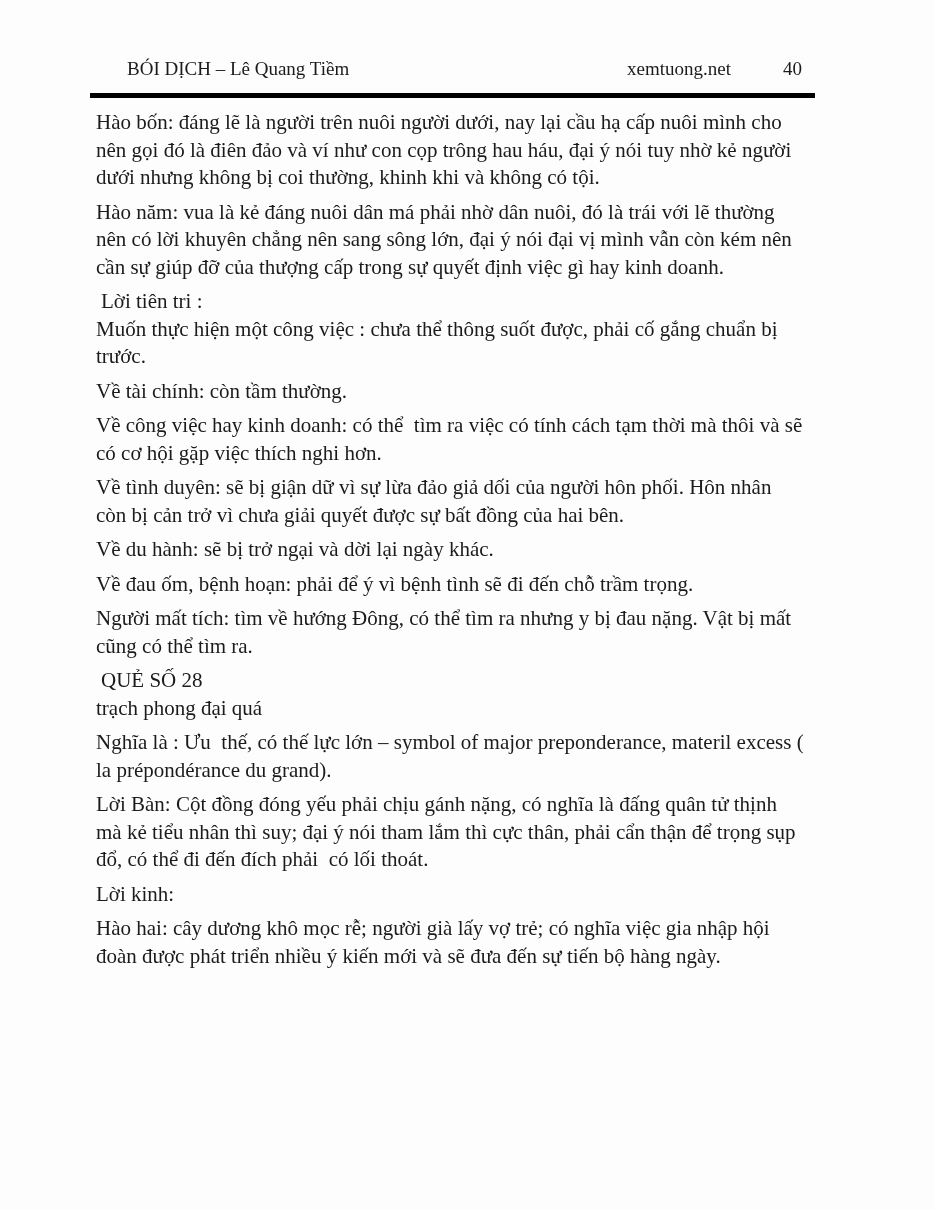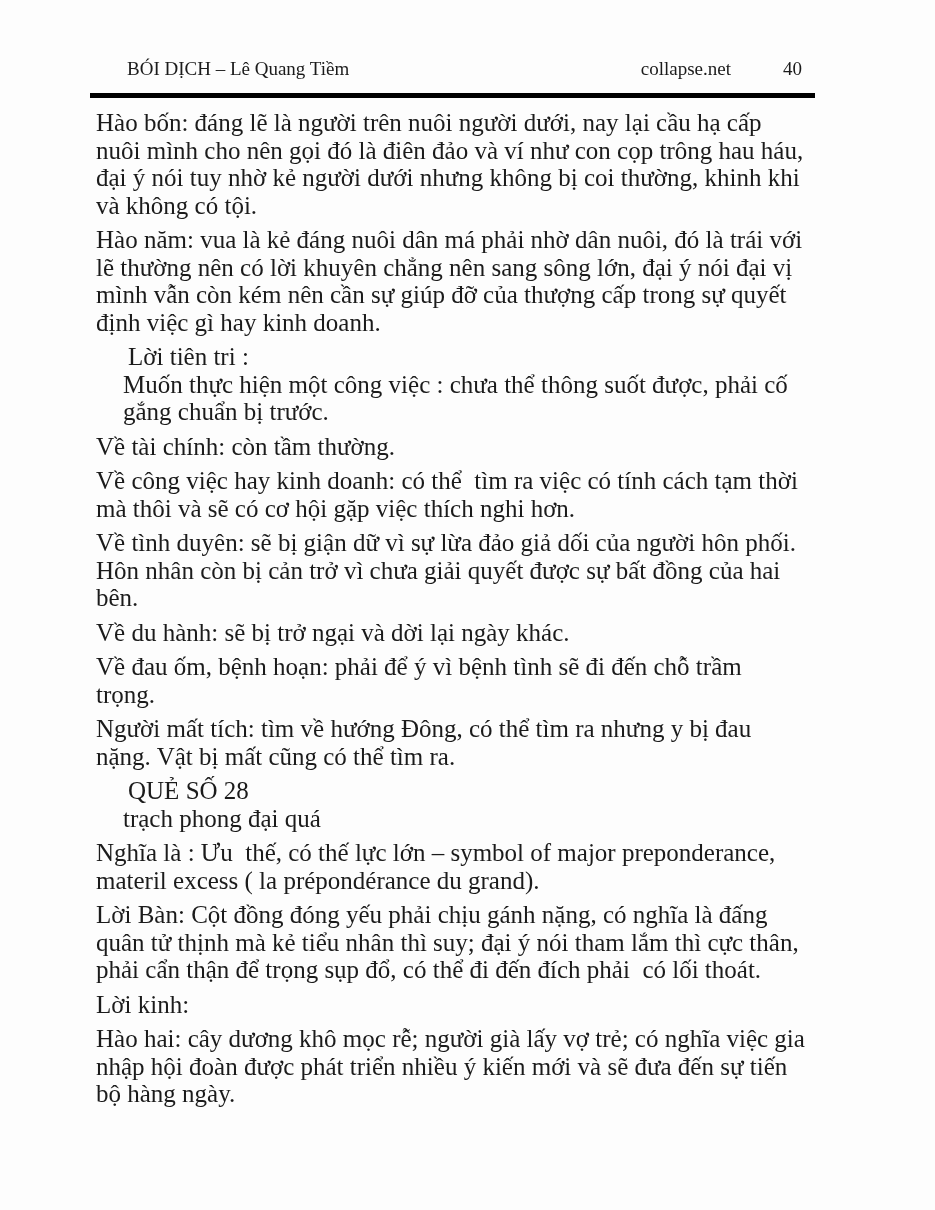--- a/index.html
+++ b/index.html
@@ -31,38 +31,38 @@
     gap: 52px;
     align-items: baseline;
   }
   .rule {
     height: 5px;
     background: #000;
     margin: 13px 120px 0 90px;
   }
   .content {
     padding: 11px 130px 0 96px;
-    font-size: 25px;
+    font-size: 21px;
     line-height: 27.5px;
   }
   .content p {
     margin: 0 0 7px 0;
     white-space: pre-wrap;
   }
-  .content p.ti { text-indent: 5px; margin-left: 27px; }
+  .content p.ti { text-indent: 5px; }
 </style>
 </head>
 <body>
 
 <div class="page">
 
   <div class="header">
     <span class="h-left">BÓI DỊCH – Lê Quang Tiềm</span>
     <span class="h-right">
-      <span>collapse.net</span>
+      <span>xemtuong.net</span>
       <span>40</span>
     </span>
   </div>
 
   <div class="rule"></div>
 
   <div class="content">
     <p>Hào bốn: đáng lẽ là người trên nuôi người dưới, nay lại cầu hạ cấp nuôi mình cho nên gọi đó là điên đảo và ví như con cọp trông hau háu, đại ý nói tuy nhờ kẻ người dưới nhưng không bị coi thường, khinh khi và không có tội.</p>
     <p>Hào năm: vua là kẻ đáng nuôi dân má phải nhờ dân nuôi, đó là trái với lẽ thường nên có lời khuyên chẳng nên sang sông lớn, đại ý nói đại vị mình vẫn còn kém nên cần sự giúp đỡ của thượng cấp trong sự quyết định việc gì hay kinh doanh.</p>
     <p class="ti">Lời tiên tri :

